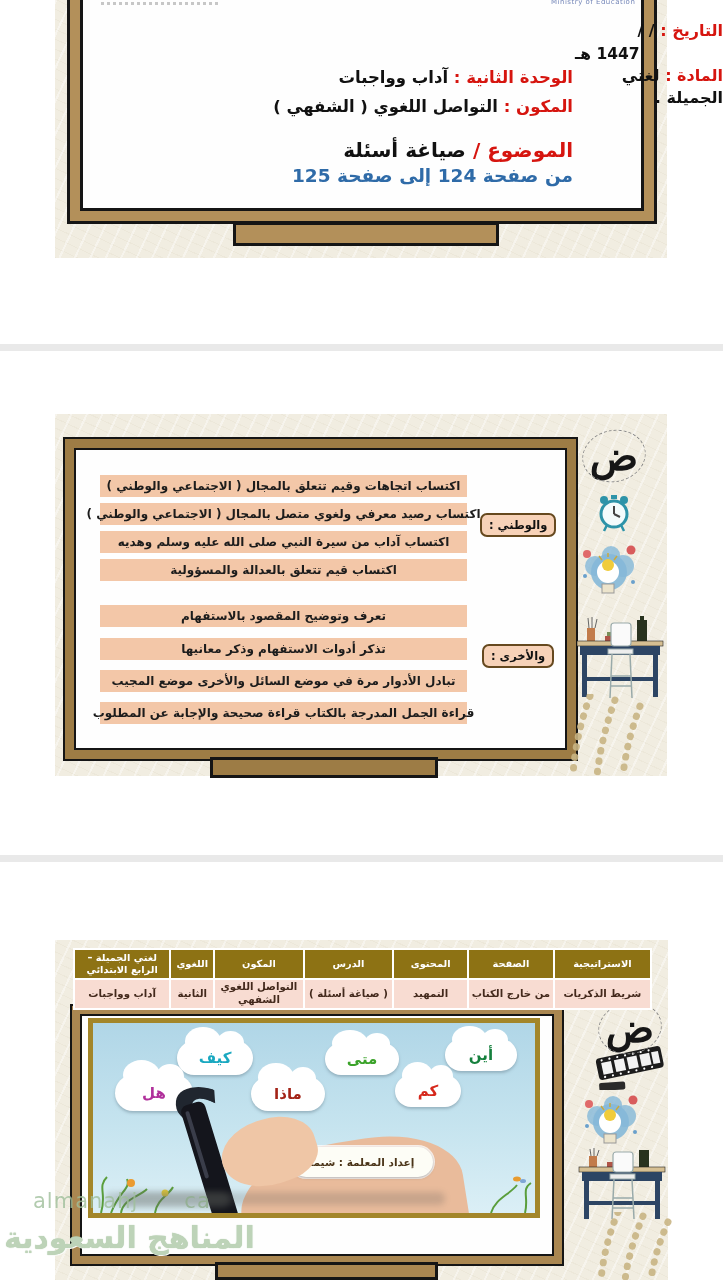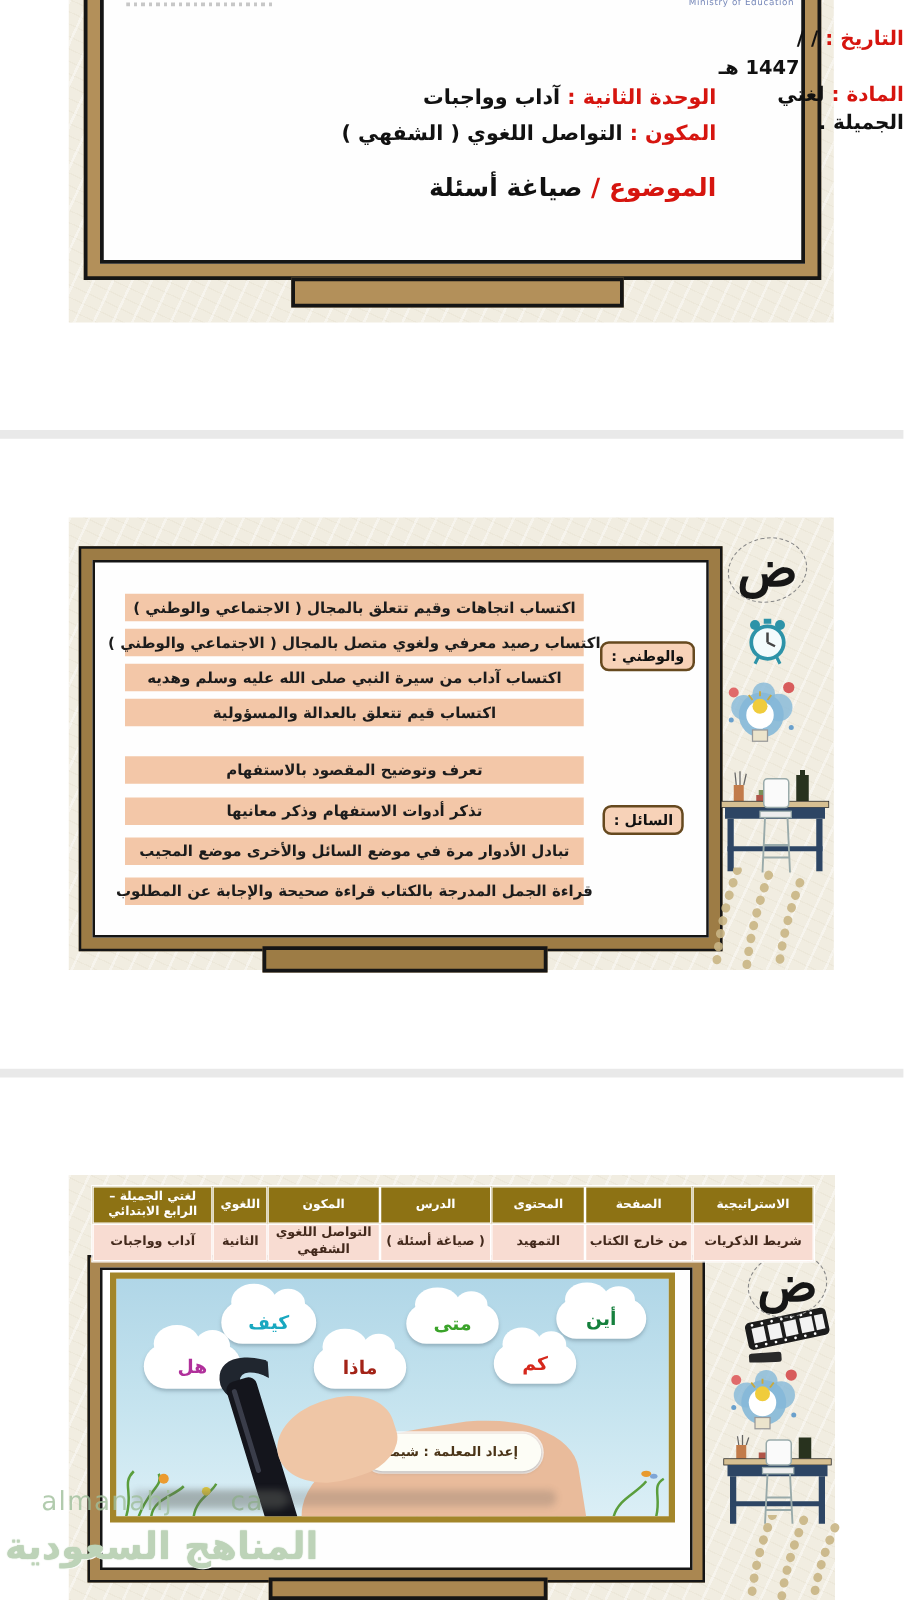--- a/index.html
+++ b/index.html
@@ -98,20 +98,21 @@
       <div class="s1-right">
         <div><span class="red">التاريخ :</span> <span>/      /</span></div>
         <div class="s1-year">1447 هـ</div>
         <div><span class="red">المادة :</span> <span>لغتي الجميلة .</span></div>
       </div>
 
       <div class="s1-center">
         <div><span class="red">الوحدة الثانية :</span> <span>آداب وواجبات</span></div>
         <div><span class="red">المكون :</span> <span>التواصل اللغوي ( الشفهي )</span></div>
         <div class="s1-topic"><span class="red">الموضوع /</span> <span>صياغة أسئلة</span></div>
+        <div class="s1-pages">من صفحة 124 إلى صفحة 125</div>
       </div>
     </div>
   </div>
   <div class="tray" style="left:233px;top:222px;width:266px;height:24px;"></div>
 
   <div class="divider" style="top:344px;"></div>
 
   <div class="paper" style="left:55px;top:414px;width:612px;height:362px;"></div>
   <div class="board board2" style="left:63px;top:437px;width:515px;height:324px;">
     <div class="inner"></div>
@@ -120,21 +121,21 @@
   <div class="bar" style="top:475px;">اكتساب اتجاهات وقيم تتعلق بالمجال ( الاجتماعي والوطني )</div>
   <div class="bar" style="top:503px;">اكتساب رصيد معرفي ولغوي متصل بالمجال ( الاجتماعي والوطني )</div>
   <div class="bar" style="top:531px;">اكتساب آداب من سيرة النبي صلى الله عليه وسلم وهديه</div>
   <div class="bar" style="top:559px;">اكتساب قيم تتعلق بالعدالة والمسؤولية</div>
   <div class="grouplabel" style="left:480px;top:513px;">والوطني :</div>
 
   <div class="bar" style="top:605px;">تعرف وتوضيح المقصود بالاستفهام</div>
   <div class="bar" style="top:638px;">تذكر أدوات الاستفهام وذكر معانيها</div>
   <div class="bar" style="top:670px;">تبادل الأدوار مرة في موضع السائل والأخرى موضع المجيب</div>
   <div class="bar" style="top:702px;">قراءة الجمل المدرجة بالكتاب قراءة صحيحة والإجابة عن المطلوب</div>
-  <div class="grouplabel" style="left:482px;top:644px;">السائل :</div>
+  <div class="grouplabel" style="left:482px;top:644px;">والأخرى :</div>
 
   <div class="tray" style="left:210px;top:757px;width:228px;height:21px;background:#9d7c45;"></div>
 
   <div class="deco dhad" style="left:582px;top:430px;">
       <span>ض</span>
     </div>
   <svg class="deco" style="left:596px;top:492px;" width="36" height="42" viewBox="0 0 36 42">
     <circle cx="8" cy="8" r="4" fill="#2d93a8"></circle>
       <circle cx="28" cy="8" r="4" fill="#2d93a8"></circle>
     <rect x="15" y="3" width="6" height="4" fill="#2d93a8"></rect>

